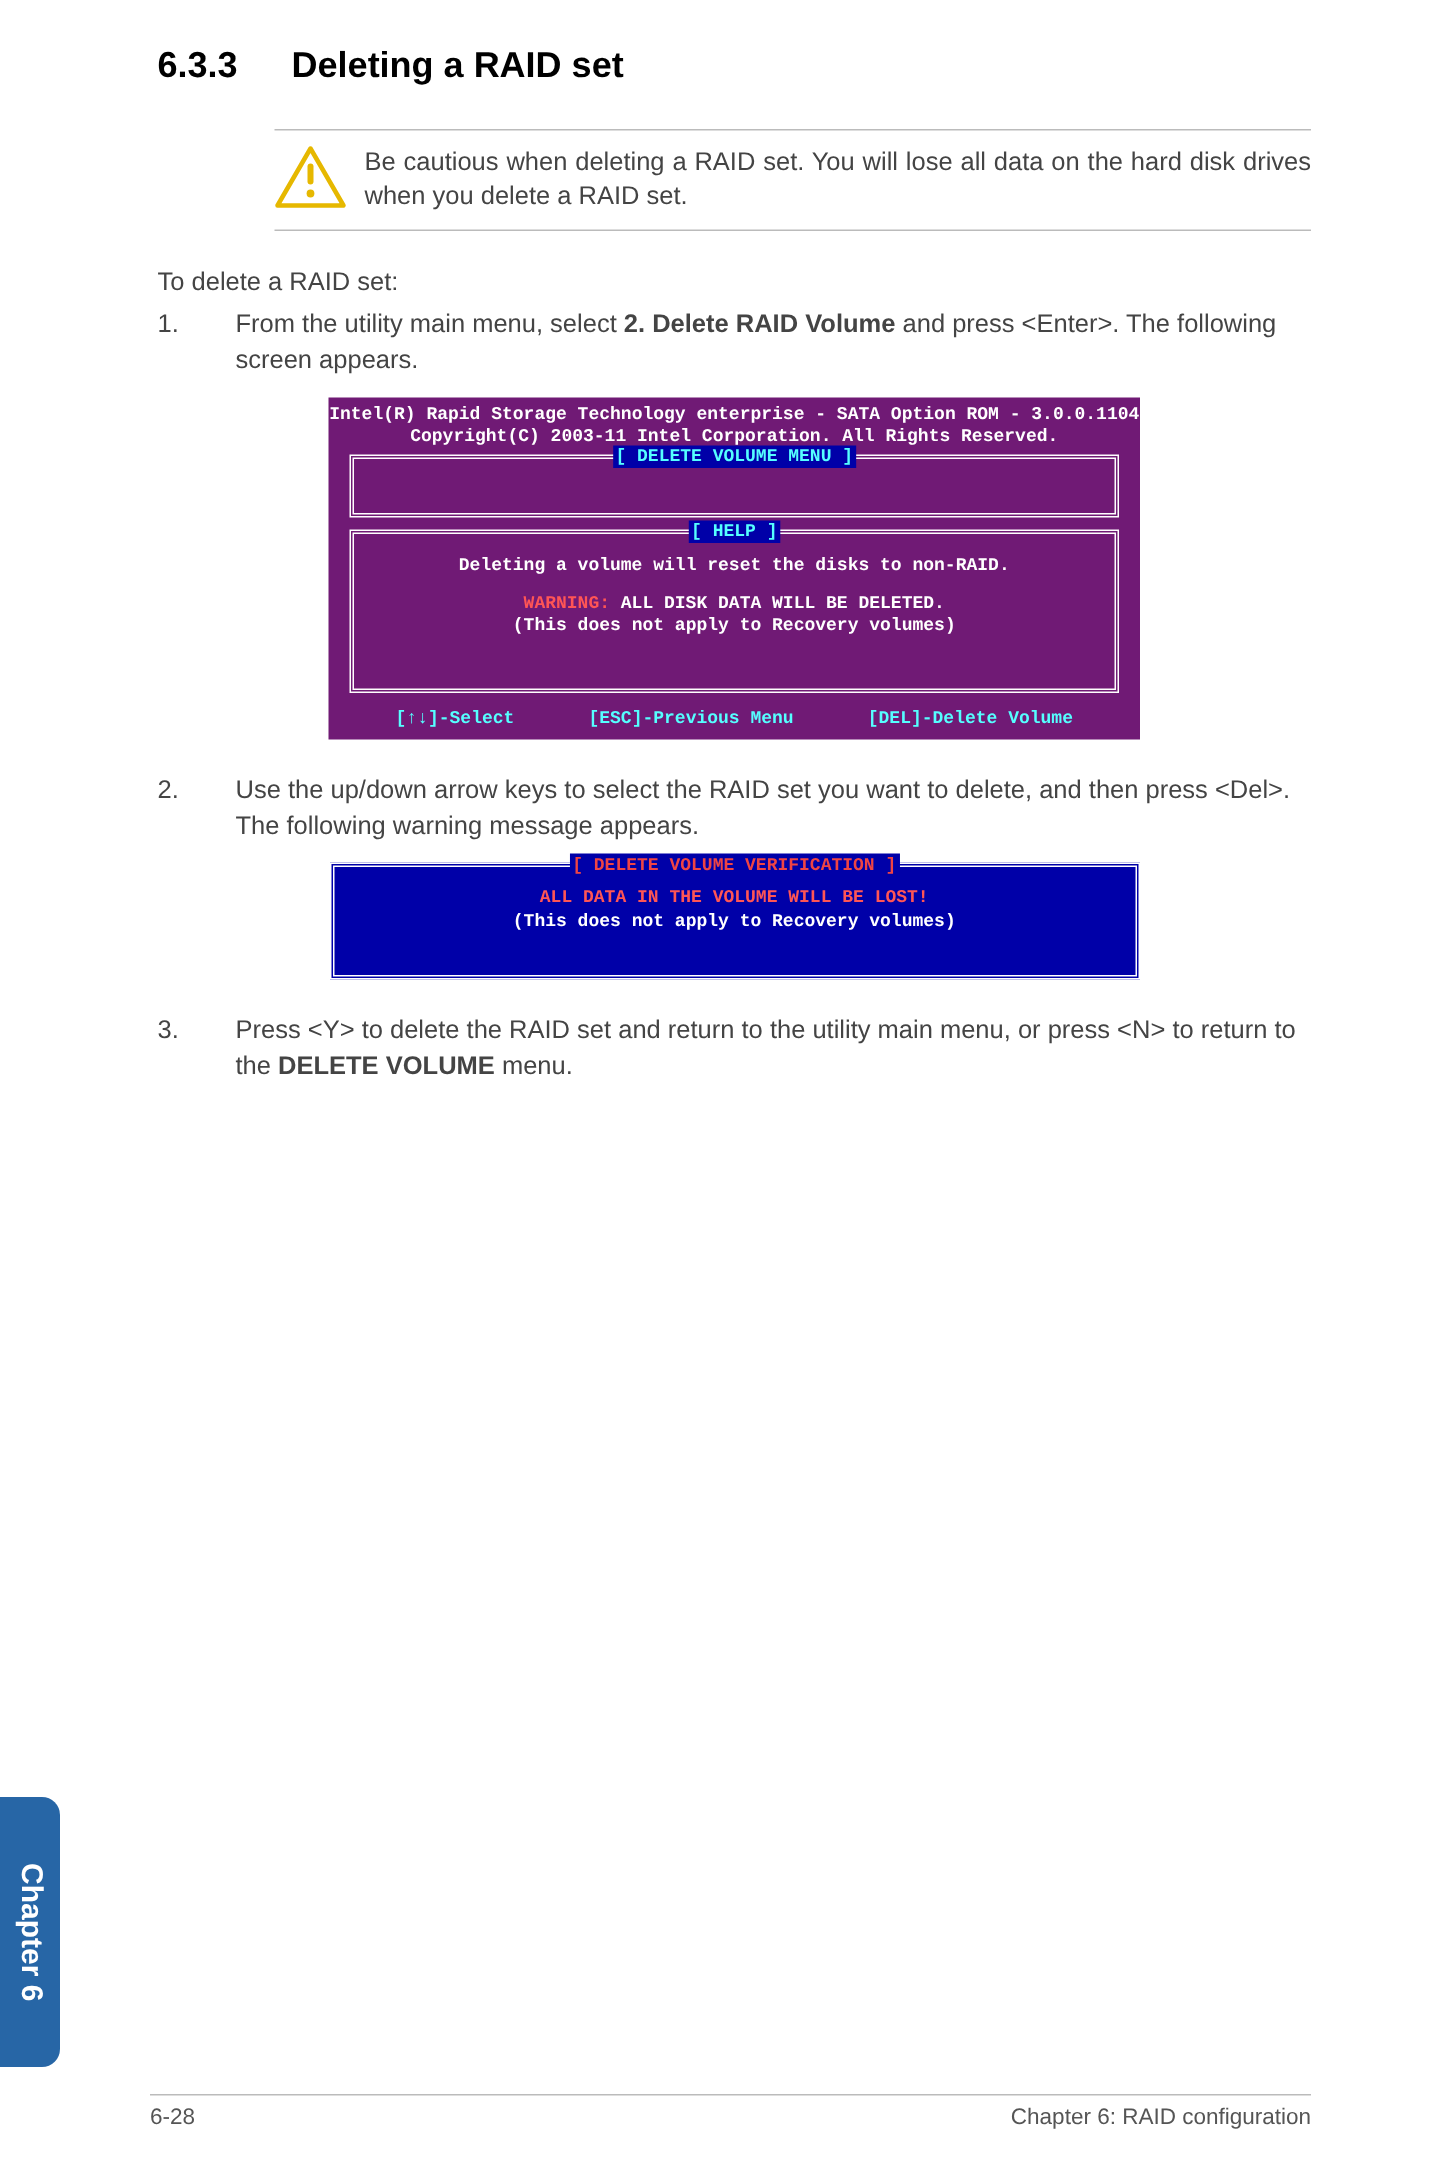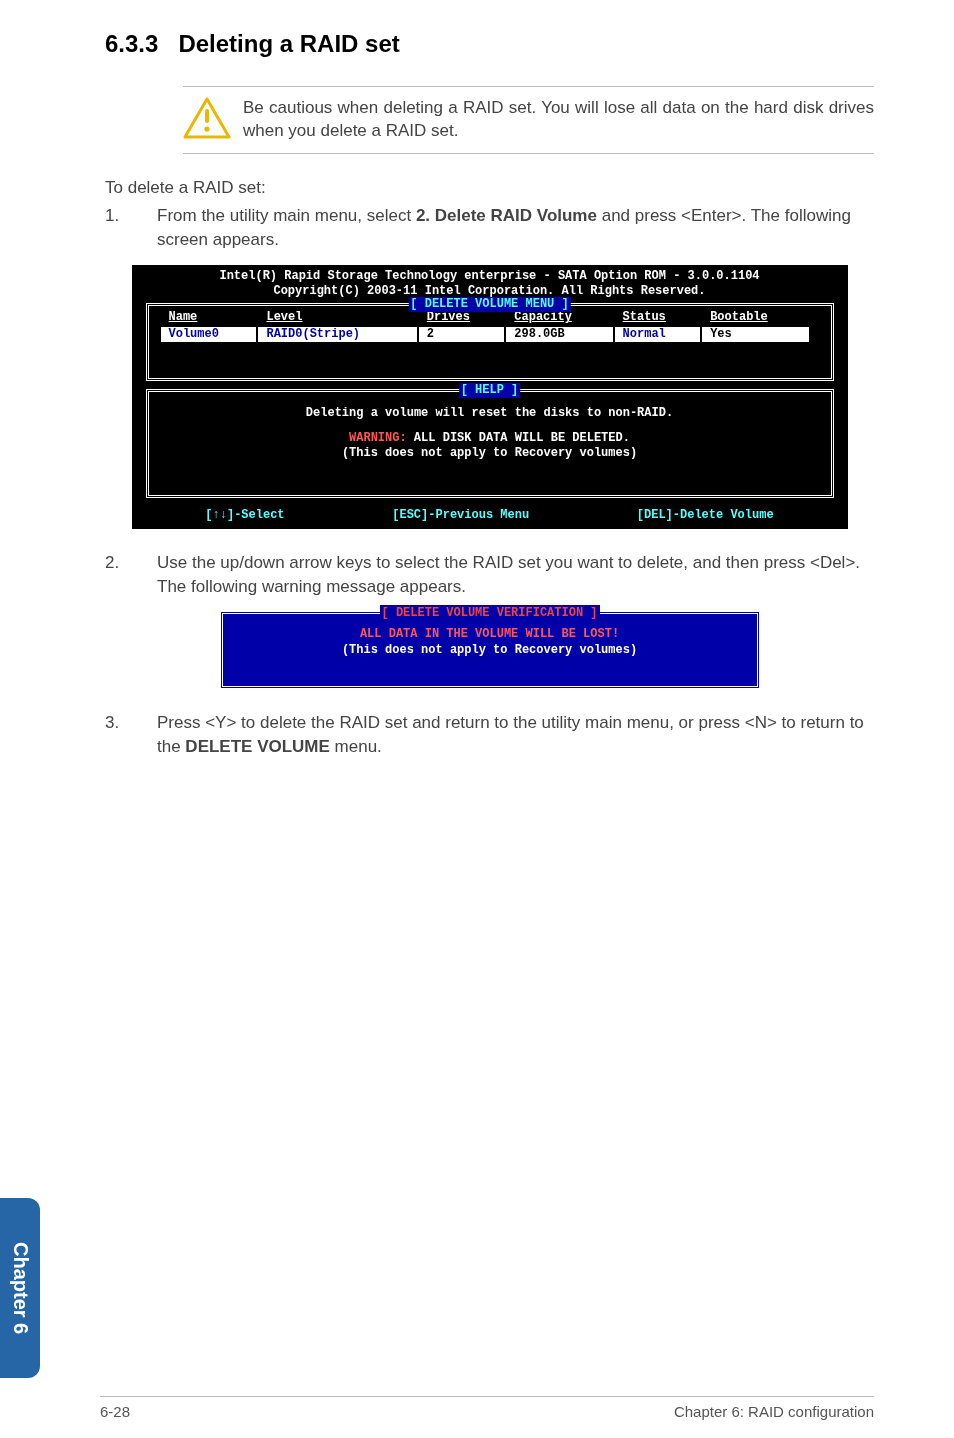--- a/index.html
+++ b/index.html
@@ -10,21 +10,21 @@
     height: 1438px;
     position: relative;
     color: #333;
   }
   .content {
     padding: 30px 80px 0 105px;
   }
   .heading-row {
     display: flex;
     align-items: baseline;
-    gap: 20px;
+    gap: 36px;
     margin-bottom: 28px;
   }
   .heading-num {
     font-size: 24px;
     font-weight: bold;
     color: #000;
   }
   .heading-title {
     font-size: 24px;
     font-weight: bold;
@@ -72,22 +72,22 @@
   ol.steps > li > .num {
     flex: 0 0 18px;
   }
   ol.steps > li > .body {
     flex: 1;
   }
   .bold { font-weight: bold; }
   
   .bios {
     margin: 14px auto 22px auto;
-    width: 716px;
-    background: #000000;
+    width: 541px;
+    background: #701a75;
     color: #fff;
     font-family: "Courier New", monospace;
     font-size: 12px;
     line-height: 15px;
     padding: 4px 0 0 0;
     font-weight: bold;
   }
   .bios .center { text-align: center; }
   .bios .dbl-box {
     border: 3px double #fff;
@@ -214,40 +214,20 @@
       </span>
     </li>
   </ol>
 
   <div class="bios">
     <div class="center">Intel(R) Rapid Storage Technology enterprise - SATA Option ROM - 3.0.0.1104</div>
     <div class="center">Copyright(C) 2003-11 Intel Corporation.  All Rights Reserved.</div>
 
     <div class="dbl-box">
       <span class="panel-title">[ DELETE VOLUME MENU ]</span>
-      <table class="tbl">
-        <tbody>
-            <tr class="hdr">
-          <td>Name</td>
-          <td>Level</td>
-          <td>Drives</td>
-          <td>Capacity</td>
-          <td>Status</td>
-          <td>Bootable</td>
-        </tr>
-        <tr class="row">
-          <td class="first">Volume0</td>
-          <td class="first">RAID0(Stripe)</td>
-          <td>2</td>
-          <td>298.0GB</td>
-          <td class="first">Normal</td>
-          <td>Yes</td>
-        </tr>
-      </tbody>
-        </table>
     </div>
 
     <div class="help-box">
       <span class="panel-title" style="color:#55ffff">[ HELP ]</span>
       <div>Deleting a volume will reset the disks to non-RAID.</div>
       <div style="height:10px"></div>
       <div>
         <span class="warn-red">WARNING:</span><span> ALL DISK DATA WILL BE DELETED.</span>
       </div>
       <div>(This does not apply to Recovery volumes)</div>

